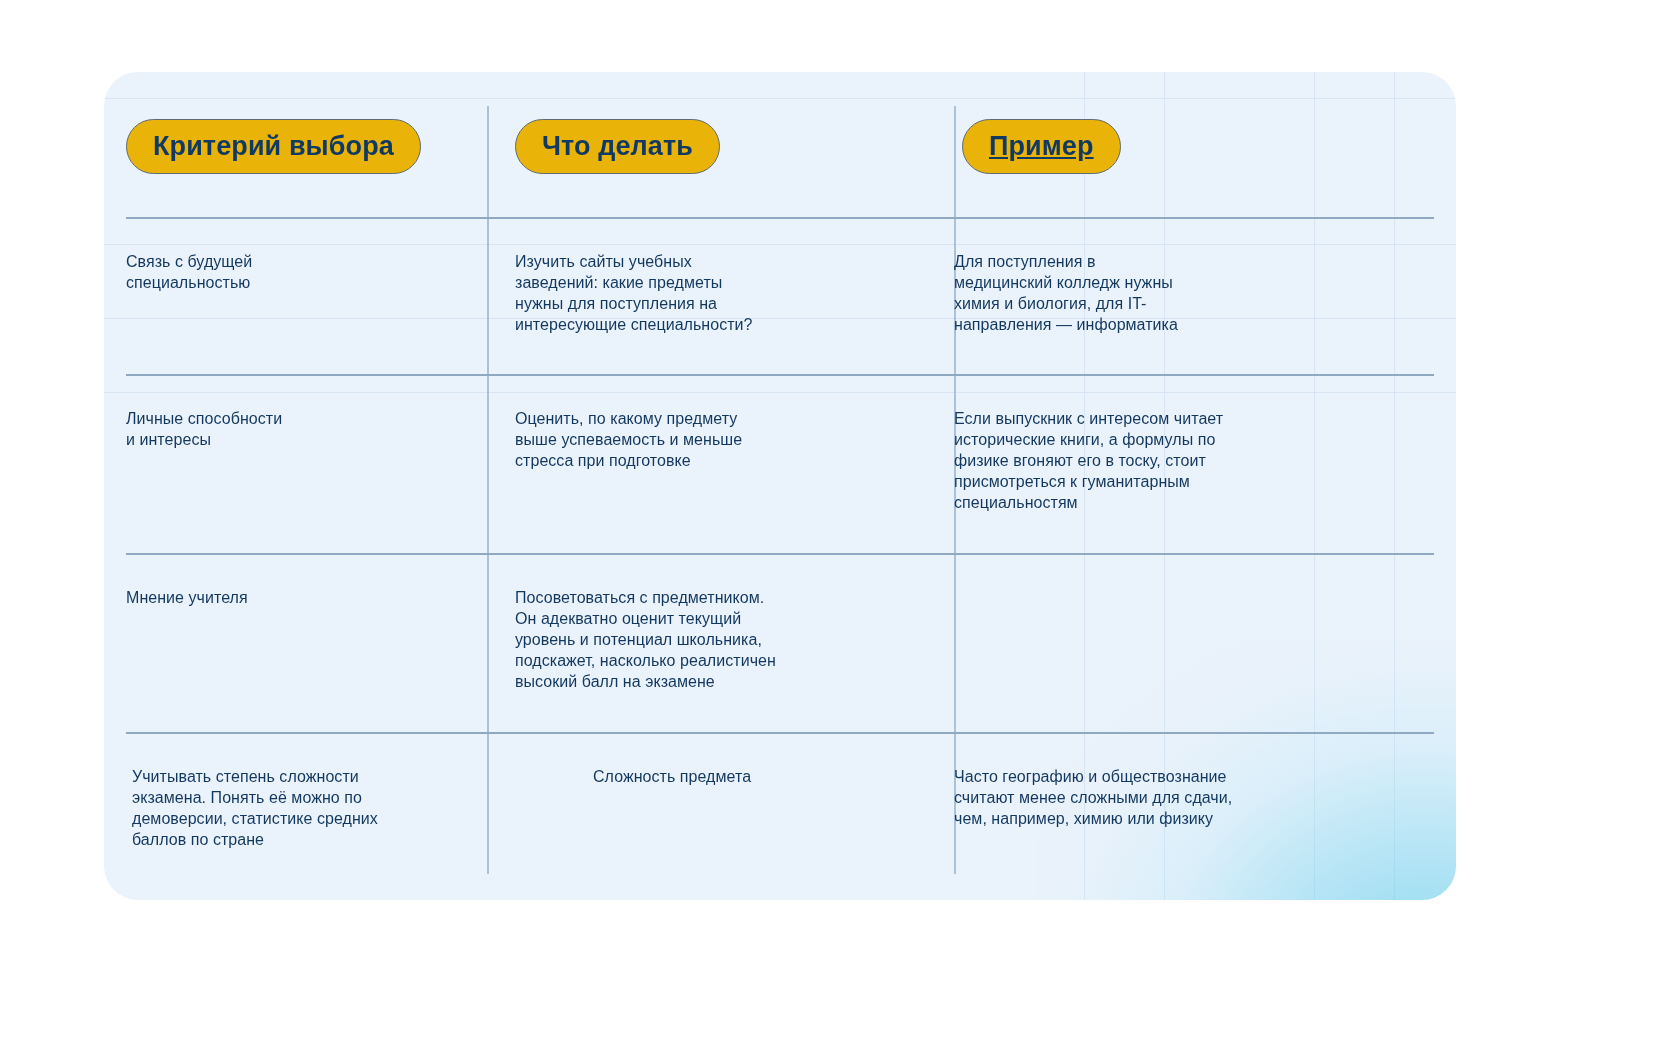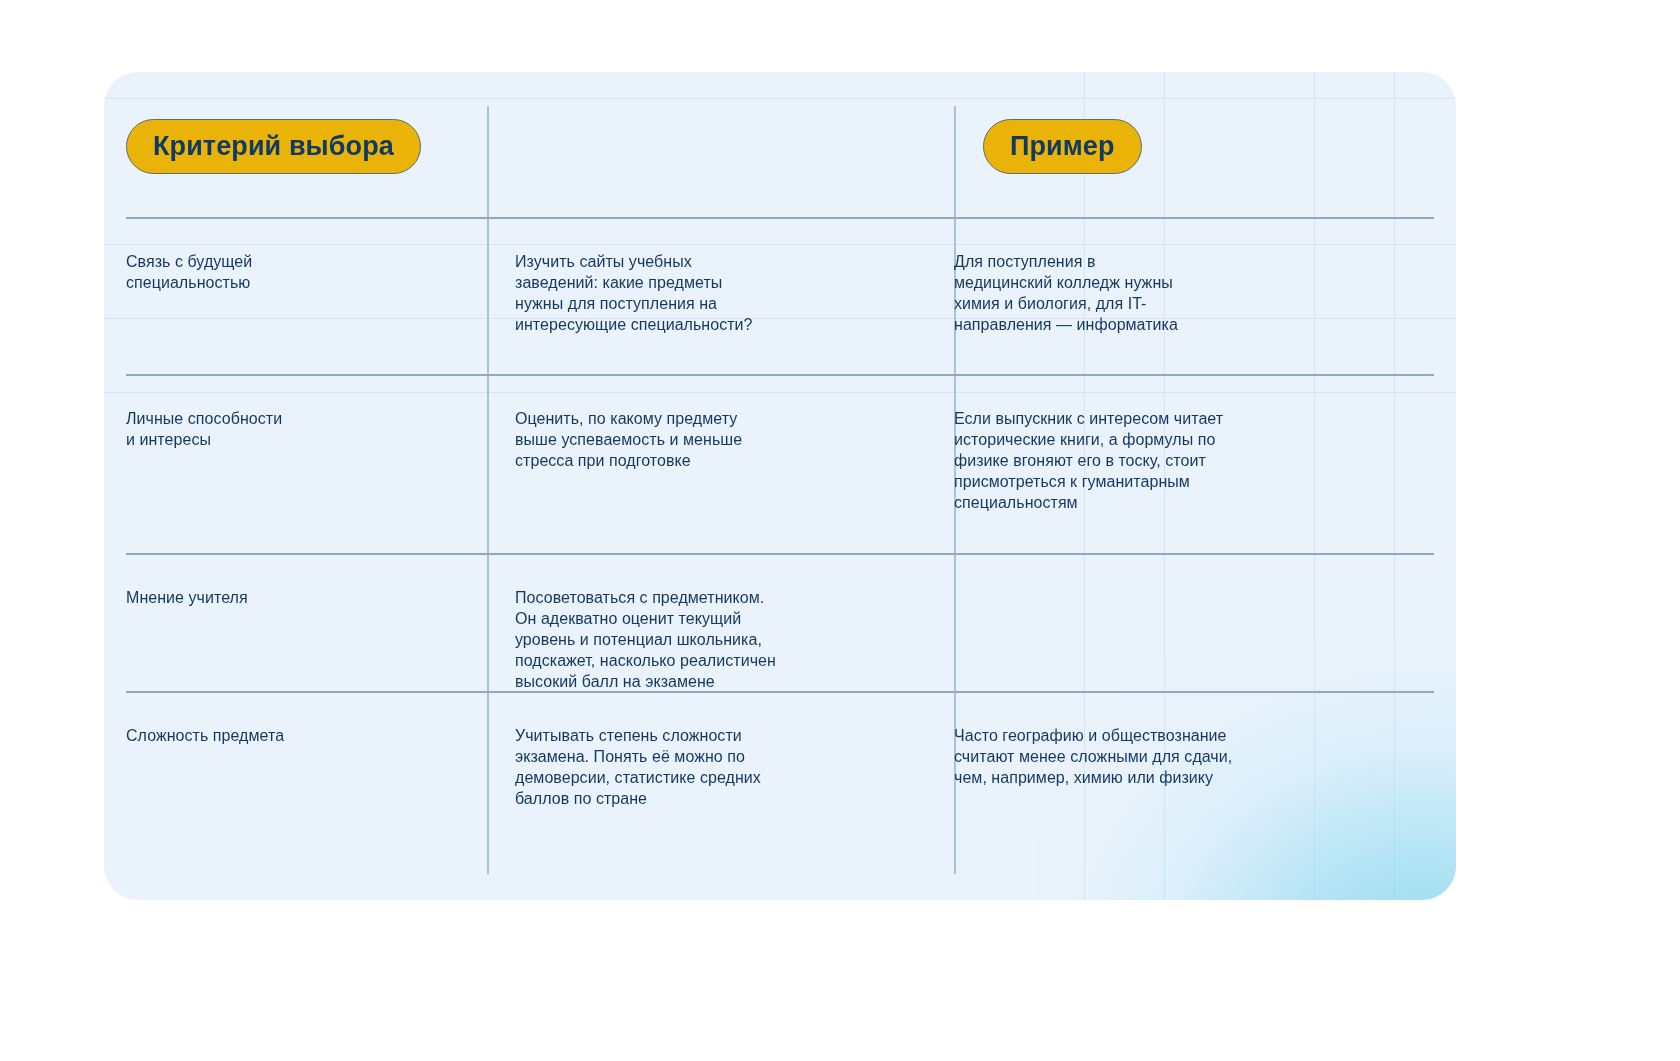--- a/index.html
+++ b/index.html
@@ -110,21 +110,21 @@
     color: #103a63;
     font-size: 27px;
     font-weight: 700;
     letter-spacing: .1px;
     padding: 0 26px;
     white-space: nowrap;
     box-sizing: border-box;
   }
   .pill.p1 { left: 22px;  top: 47px; }
   .pill.p2 { left: 411px; top: 47px; }
-  .pill.p3 { left: 879px; top: 47px; }
+  .pill.p3 { left: 858px; top: 47px; text-decoration: underline; }
 
   
   .rows {
     position: absolute;
     left: 0;
     top: 145px;
     right: 0;
     bottom: 0;
   }
   .row {
@@ -166,21 +166,21 @@
     width: 502px;
     padding-right: 20px;
   }
   .cell p {
     margin: 0;
     white-space: pre-line;
   }
 
   .r1 { height: 157px; }
   .r2 { height: 179px; }
-  .r3 { height: 138px; }
+  .r3 { height: 179px; }
   .r4 { height: 165px; }
 </style>
 </head>
 <body>
 
 <div class="stage">
   <div class="card">
 
     <div class="grid-layer">
       <div class="grid-v" style="left:980px;"></div>
@@ -195,20 +195,21 @@
 
     <div class="glow"></div>
 
     <div class="table">
 
       <div class="col-divider d1"></div>
       <div class="col-divider d2"></div>
 
       <div class="head-row">
         <div class="pill p1">Критерий выбора</div>
+        <div class="pill p2">Что делать</div>
         <div class="pill p3">Пример</div>
       </div>
 
       <div class="rows">
 
         <div class="row r1">
           <div class="rule"></div>
           <div class="row-inner">
             <div class="cell c1">
               <p>Связь с будущей
@@ -263,29 +264,29 @@
 уровень и потенциал школьника,
 подскажет, насколько реалистичен
 высокий балл на экзамене</p>
             </div>
           </div>
         </div>
 
         <div class="row r4">
           <div class="rule"></div>
           <div class="row-inner">
-            <div class="cell c1">
-              <p>Сложность предмета</p>
-            </div>
             <div class="cell c2">
               <p>Учитывать степень сложности
 экзамена. Понять её можно по
 демоверсии, статистике средних
 баллов по стране</p>
             </div>
+            <div class="cell c1">
+              <p>Сложность предмета</p>
+            </div>
             <div class="cell c3">
               <p>Часто географию и обществознание
 считают менее сложными для сдачи,
 чем, например, химию или физику</p>
             </div>
           </div>
         </div>
 
       </div>
     </div>

